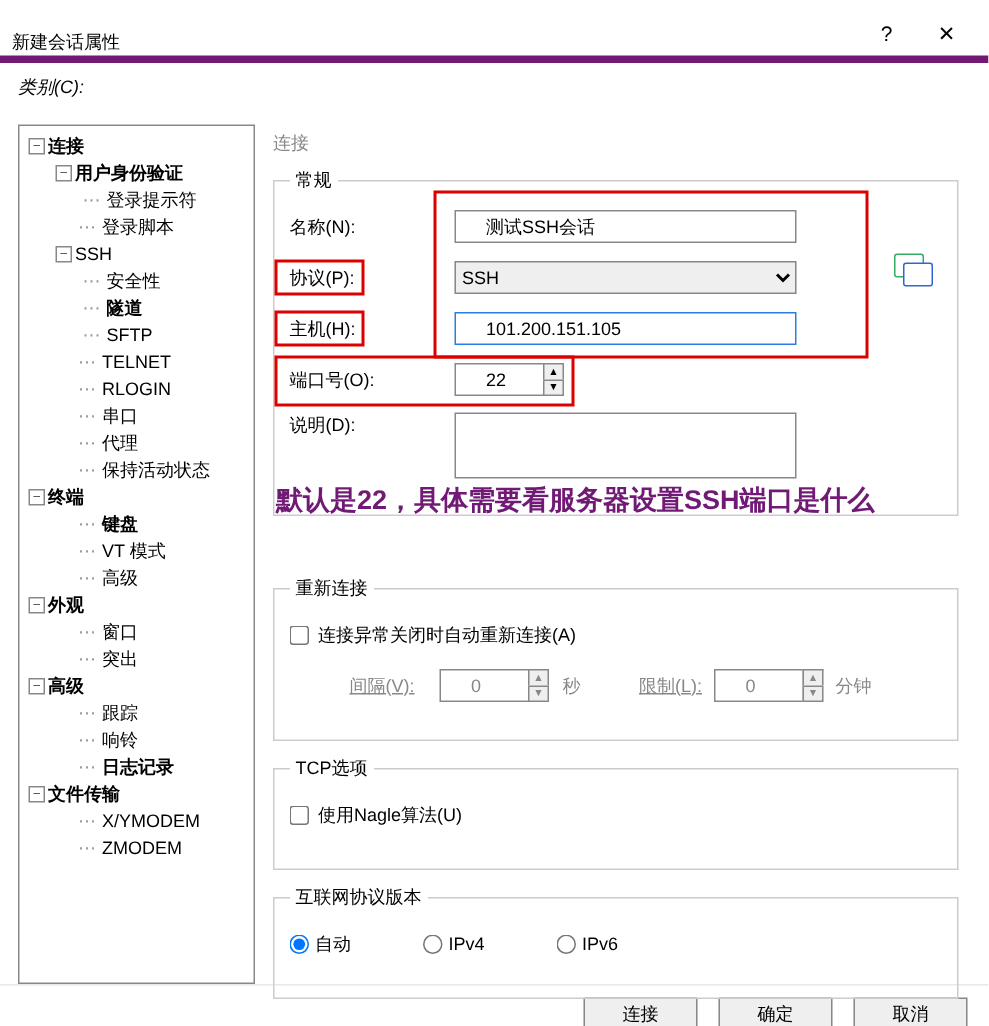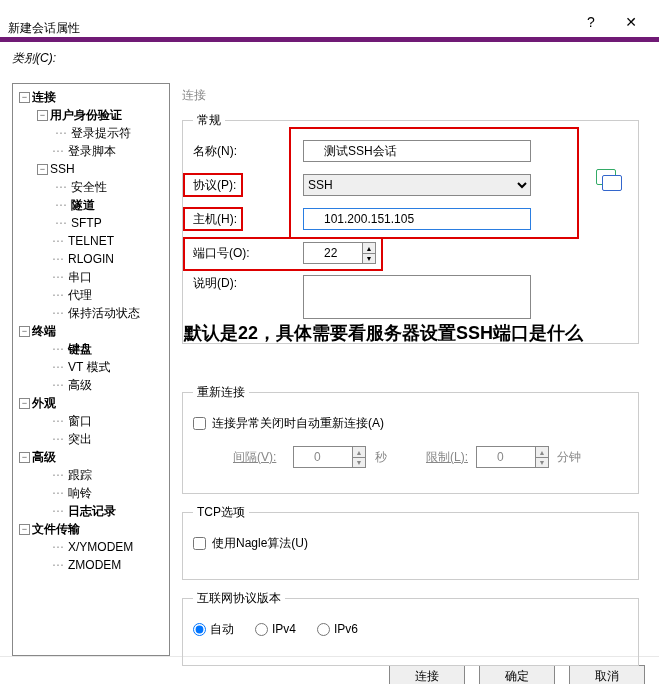--- a/index.html
+++ b/index.html
@@ -34,28 +34,28 @@
 .row .lblw { width: 110px; }
 .row input[type=text] { height: 22px; border: 1px solid #888; padding: 0 20px; font-size: 12px; background: #fff; }
 .row select { height: 22px; border: 1px solid #888; font-size: 12px; background: #efefef; }
 .row textarea { border: 1px solid #888; height: 44px; resize: none; font-size: 12px; }
 .row .num { width: 60px; height: 22px; border: 1px solid #888; padding: 0 4px; font-size: 12px; background: #fff; }
 .spinner { display: flex; flex-direction: column; margin-left: -1px; }
 .spinner div { width: 14px; height: 11px; border: 1px solid #888; background: #efefef; font-size: 7px; display: flex; align-items: center; justify-content: center; line-height: 1; }
 .spinner div:first-child { border-bottom: none; }
 
 .redbox { border: 2px solid #d00; position: absolute; pointer-events: none; }
-.annot { position: absolute; color: #000000; font-size: 18px; font-weight: bold; }
+.annot { position: absolute; color: #701a75; font-size: 18px; font-weight: bold; }
 
 .dlg-icon { position: absolute; right: 14px; top: 40px; width: 28px; height: 24px; }
 .dlg-icon .m1 { position: absolute; width: 20px; height: 16px; background: #fff; border: 1px solid #3a6; border-radius: 2px; top: 0; left: 0; }
 .dlg-icon .m2 { position: absolute; width: 20px; height: 16px; background: #fff; border: 1px solid #36c; border-radius: 2px; top: 6px; left: 6px; }
 
 .chk { width: 13px; height: 13px; margin-right: 6px; }
-.radios { display: flex; gap: 21px; align-items: center; }
+.radios { display: flex; gap: 48px; align-items: center; }
 .radios label { display: flex; align-items: center; gap: 4px; }
 
 .footer { height: 40px; display: flex; justify-content: flex-end; align-items: center; gap: 14px; padding: 0 14px; border-top: 1px solid #e8e8e8; }
 .footer button { width: 76px; height: 24px; border: 1px solid #888; background: #efefef; font-size: 12px; }
 
 .dis { color: #888; }
 .dis input { color: #888; }
 </style>
 </head>
 <body>

